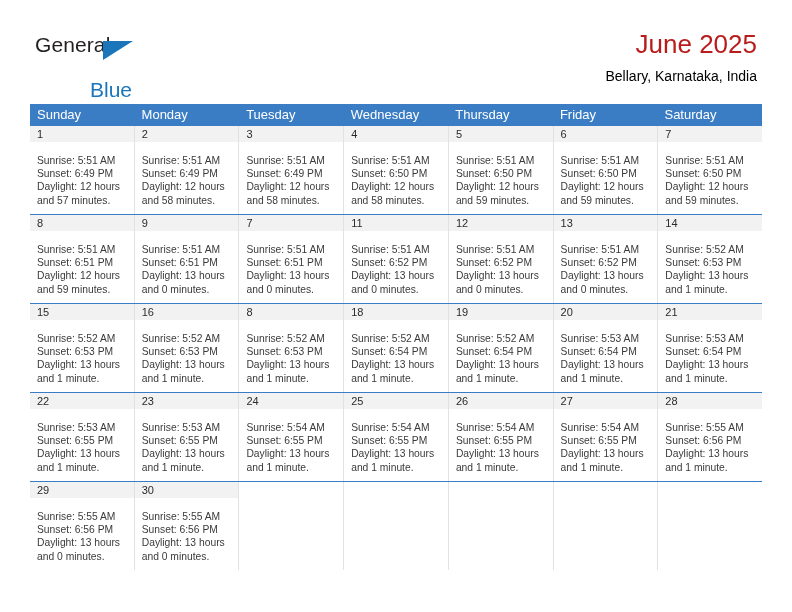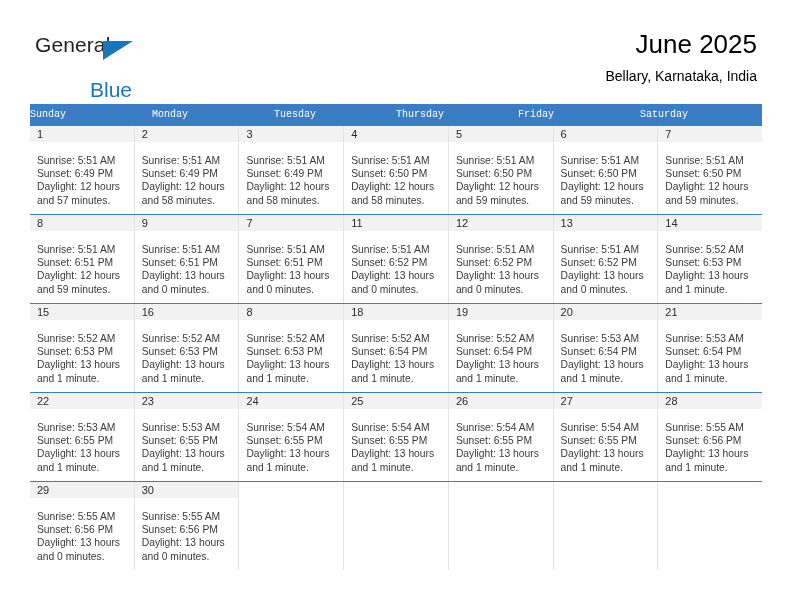--- a/index.html
+++ b/index.html
@@ -65,21 +65,21 @@
   }
 
   .title-block {
     position: absolute;
     right: 35px;
     top: 28px;
     text-align: right;
   }
   .cal-title {
     font-size: 26px;
-    color: #000000;
+    color: #b91c1c;
     font-weight: normal;
     line-height: 32px;
     white-space: nowrap;
   }
   .cal-subtitle {
     font-size: 14px;
     color: #000000;
     line-height: 20px;
     margin-top: 6px;
     white-space: nowrap;
@@ -95,25 +95,25 @@
   .weekdays {
     display: flex;
     width: 732px;
     height: 22px;
     background: #3b7dc4;
   }
   .weekday {
     flex: 1 1 0;
     box-sizing: border-box;
     color: #ffffff;
-    font-size: 10px;
+    font-size: 13px;
     line-height: 22px;
+    padding-left: 7px;
     white-space: nowrap;
     overflow: hidden;
-    font-family: Liberation Mono, monospace;
   }
 
   .week {
     display: flex;
     width: 732px;
     border-top: 1.5px solid #3b7dc4;
     box-sizing: border-box;
   }
   .week.first { border-top: none; }
 
@@ -167,20 +167,21 @@
     </div>
 
   </div>
 
   <div class="calendar">
 
     <div class="weekdays">
       <div class="weekday">Sunday</div>
       <div class="weekday">Monday</div>
       <div class="weekday">Tuesday</div>
+      <div class="weekday">Wednesday</div>
       <div class="weekday">Thursday</div>
       <div class="weekday">Friday</div>
       <div class="weekday">Saturday</div>
     </div>
 
     <div id="weeks-container">
         <div class="week first">
           <div class="day">
             <div class="day-num">1</div>
             <div class="day-info">

